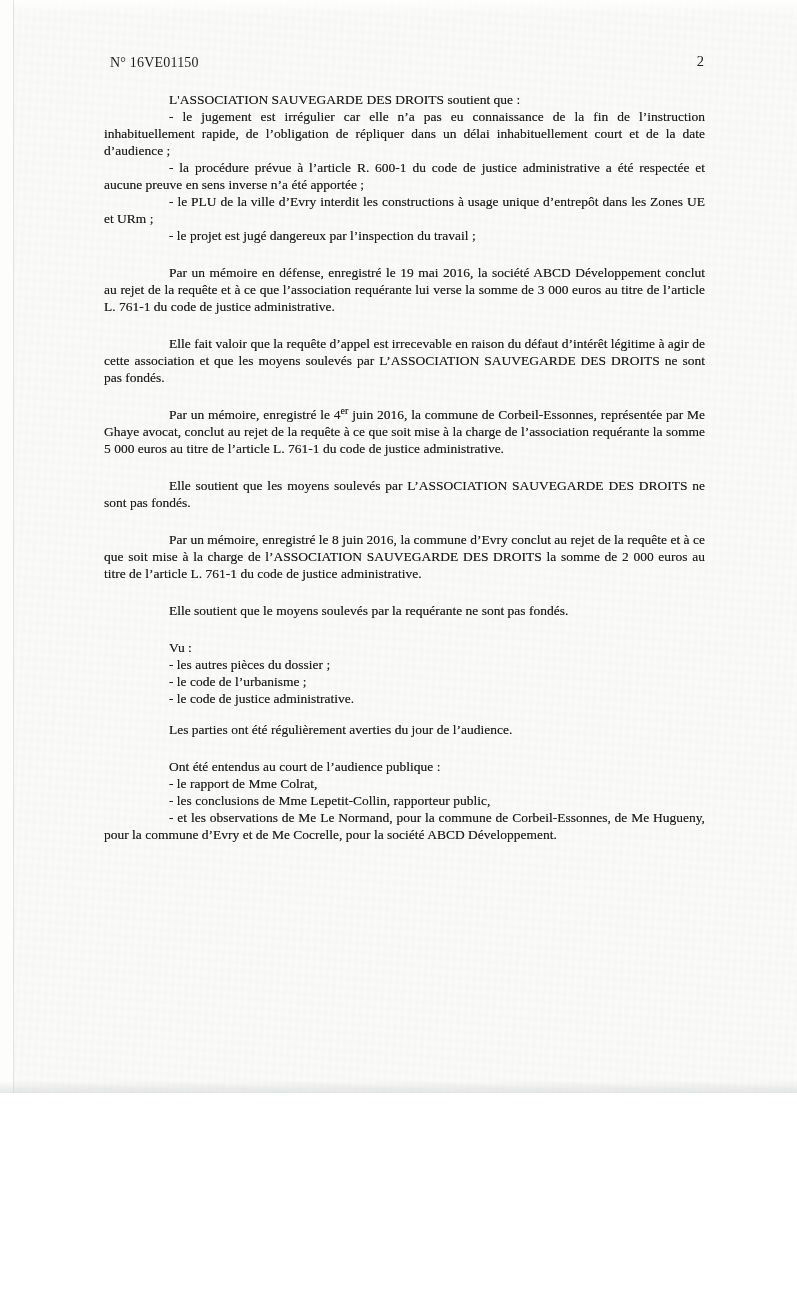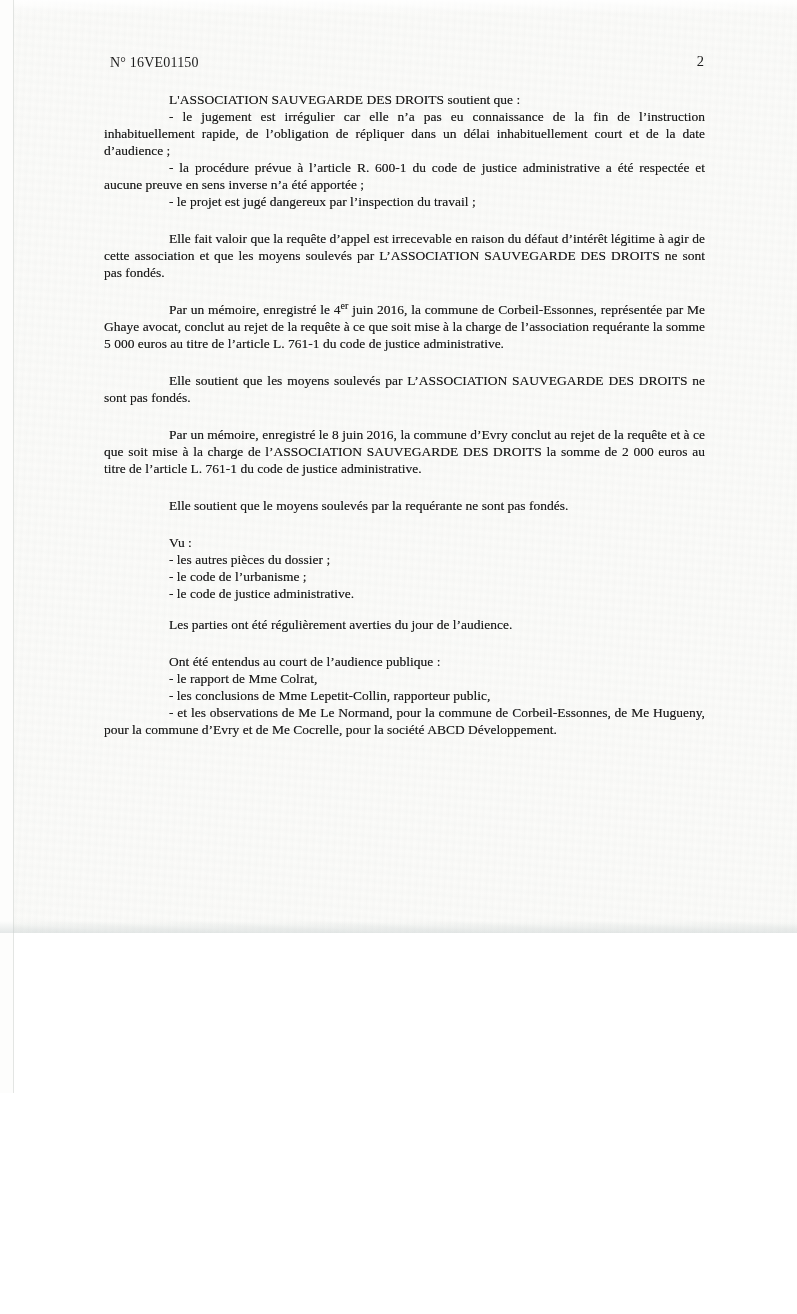--- a/index.html
+++ b/index.html
@@ -8,21 +8,21 @@
     width: 797px;
     height: 1314px;
     background: #ffffff;
     overflow: hidden;
     font-family: "Liberation Serif", "DejaVu Serif", serif;
   }
   .scan-page {
     position: absolute;
     top: 0; left: 0;
     width: 797px;
-    height: 933px;
+    height: 1093px;
     background: #fbfbf9;
     background-image:
       linear-gradient(to bottom, rgba(255,255,255,0.9), rgba(255,255,255,0) 14px),
       repeating-linear-gradient(93deg, rgba(160,168,168,0.035) 0px, rgba(255,255,255,0) 3px, rgba(150,160,160,0.025) 7px),
       repeating-linear-gradient(184deg, rgba(170,175,175,0.03) 0px, rgba(255,255,255,0) 4px, rgba(160,170,170,0.03) 9px);
     color: #1c1c1c;
   }
   .scan-page::after {
     content: "";
     position: absolute;
@@ -90,22 +90,24 @@
   <div class="edge-line"></div>
 
   <div class="case-number">N° 16VE01150</div>
   <div class="page-number">2</div>
 
   <div class="text-block">
 
     <p>L'ASSOCIATION SAUVEGARDE DES DROITS soutient que :</p>
     <p>- le jugement est irrégulier car elle n’a pas eu connaissance de la fin de l’instruction inhabituellement rapide, de l’obligation de répliquer dans un délai inhabituellement court et de la date d’audience ;</p>
     <p>- la procédure prévue à l’article R. 600-1 du code de justice administrative a été respectée et aucune preuve en sens inverse n’a été apportée ;</p>
+    <p>- le PLU de la ville d’Evry interdit les constructions à usage unique d’entrepôt dans les Zones UE et URm ;</p>
     <p>- le projet est jugé dangereux par l’inspection du travail ;</p>
 
+    <p class="gap">Par un mémoire en défense, enregistré le 19 mai 2016, la société ABCD Développement conclut au rejet de la requête et à ce que l’association requérante lui verse la somme de 3 000 euros au titre de l’article L. 761-1 du code de justice administrative.</p>
 
     <p class="gap">Elle fait valoir que la requête d’appel est irrecevable en raison du défaut d’intérêt légitime à agir de cette association et que les moyens soulevés par L’ASSOCIATION SAUVEGARDE DES DROITS ne sont pas fondés.</p>
 
     <p class="gap"><span>Par un mémoire, enregistré le 4</span><sup>er</sup><span> juin 2016, la commune de Corbeil-Essonnes, représentée par Me Ghaye avocat, conclut au rejet de la requête à ce que soit mise à la charge de l’association requérante la somme 5 000 euros au titre de l’article L. 761-1 du code de justice administrative.</span></p>
 
     <p class="gap">Elle soutient que les moyens soulevés par L’ASSOCIATION SAUVEGARDE DES DROITS ne sont pas fondés.</p>
 
     <p class="gap">Par un mémoire, enregistré le 8 juin 2016, la commune d’Evry conclut au rejet de la requête et à ce que soit mise à la charge de l’ASSOCIATION SAUVEGARDE DES DROITS la somme de 2 000 euros au titre de l’article L. 761-1 du code de justice administrative.</p>
 
     <p class="gap">Elle soutient que le moyens soulevés par la requérante ne sont pas fondés.</p>

